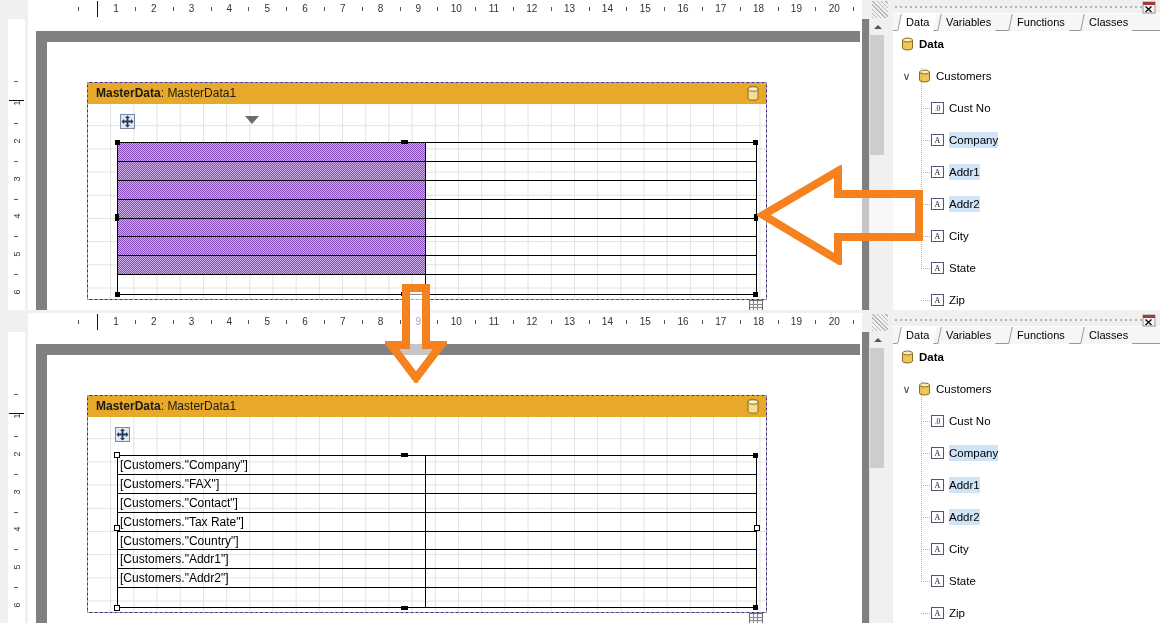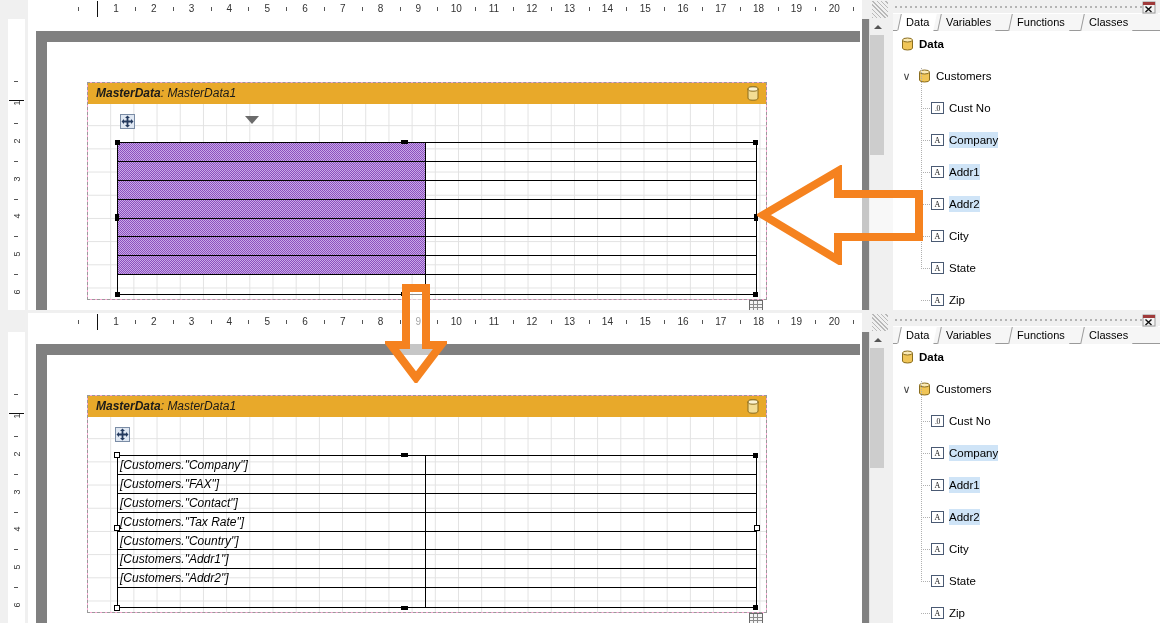--- a/index.html
+++ b/index.html
@@ -76,22 +76,21 @@
   }
   .page-inner {
     position: absolute; left: 0; top: 0; right: 0; bottom: 0;
     background: #ffffff;
   }
 
   
   .band {
     position: absolute;
     border: 1px dashed #9a9a9a;
-    background: #f9a8d4;
-    font-style: italic;
+    background: #4c1d95;
   }
   .band-header {
     height: 21px;
     background: #e8a92a;
     color: #1a1a1a;
     font-size: 12px;
     line-height: 21px;
     padding-left: 8px;
     position: relative;
     white-space: nowrap;

